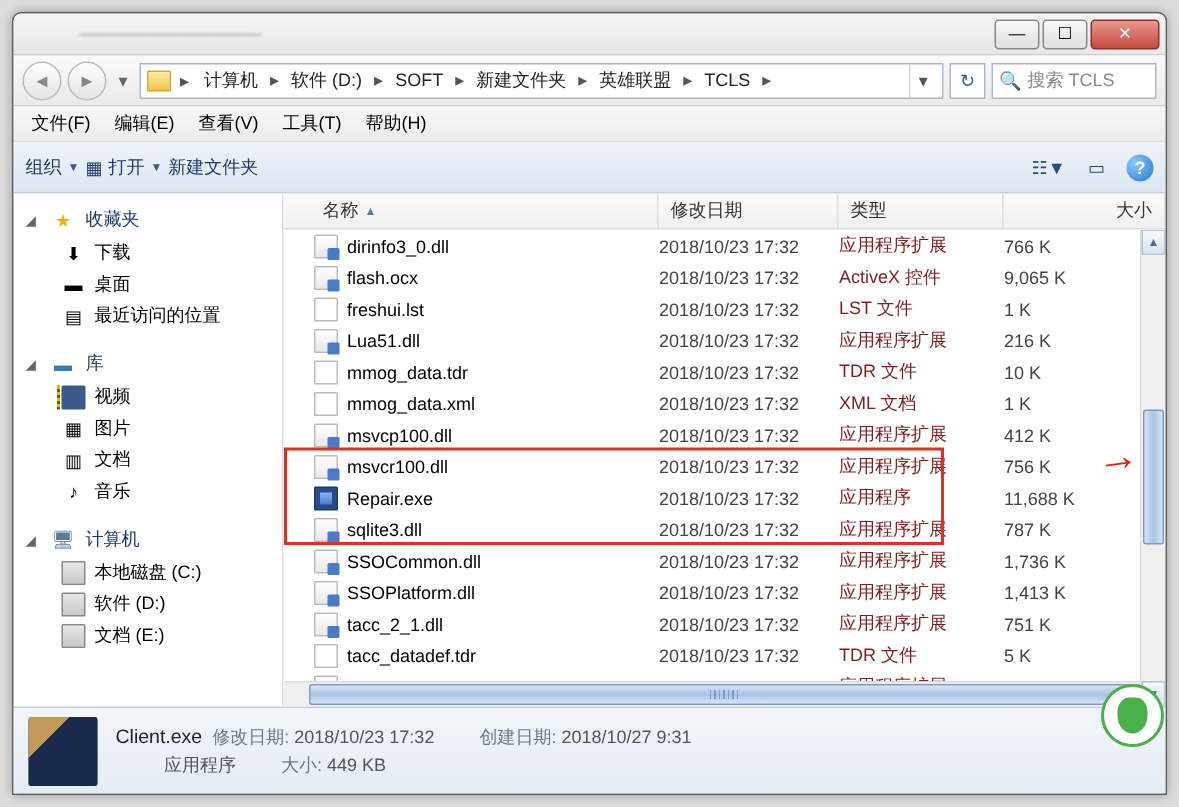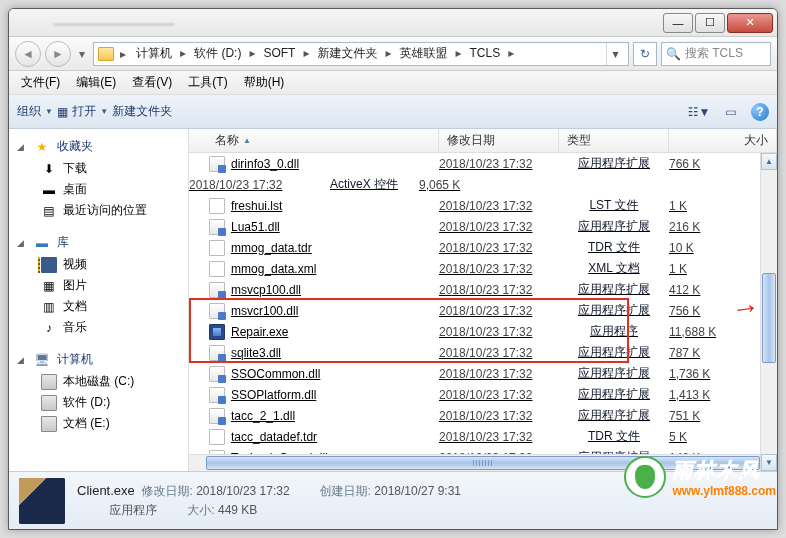--- a/index.html
+++ b/index.html
@@ -52,25 +52,25 @@
 
 .filepane { flex:1; display:flex; flex-direction:column; position:relative; }
 .cols { height:24px; background:linear-gradient(#fcfcfc,#f0f0f0); border-bottom:1px solid #ddd; display:flex; align-items:center; }
 .col { padding:0 8px; border-right:1px solid #e0e0e0; height:100%; display:flex; align-items:center; cursor:pointer; color:#333; }
 .col.name { width:250px; padding-left:26px; }
 .col.date { width:120px; }
 .col.type { width:110px; }
 .col.size { flex:1; justify-content:flex-end; }
 .sort-arr { margin-left:4px; font-size:8px; color:#5a7aa8; }
 
-.filelist { flex:1; overflow-y:auto; position:relative;text-decoration:underline; }
+.filelist { flex:1; overflow-y:auto; position:relative; }
 .row { height:21px; display:flex; align-items:center; cursor:pointer; }
 .cell.name { width:250px; display:flex; align-items:center; gap:6px; padding-left:20px; }
 .cell.date { width:120px; color:#444; }
-.cell.type { width:110px; color:#0f172a;text-align:center; }
+.cell.type { width:110px; color:#7f1d1d; }
 .cell.size { flex:1; padding-right:20px; color:#444; }
 .fico { width:16px; height:16px; display:inline-flex; align-items:center; justify-content:center; font-size:10px; }
 .fico.dll { background:linear-gradient(#fff,#e8e8e8); border:1px solid #bbb; border-radius:1px; position:relative; }
 .fico.dll::after { content:''; position:absolute; right:-2px; bottom:-2px; width:8px; height:8px; background:#4a7aca; border-radius:1px; }
 .fico.file { background:#fff; border:1px solid #bbb; border-radius:1px; }
 .fico.exe { background:#2a4a8a; border:1px solid #1a3a6a; border-radius:1px; position:relative; }
 .fico.exe::after { content:''; position:absolute; inset:3px; background:linear-gradient(#8ab4f8,#4a7aca); }
 .fico.xml { background:#fff; border:1px solid #bbb; border-radius:1px; color:#b06000; font-size:7px; }
 
 .highlight-box { position:absolute; border:2px solid #e03020; pointer-events:none; }
@@ -246,20 +246,24 @@
       <div class="row">
             <div class="cell name">
               <span class="fico dll"></span>
               <span>dirinfo3_0.dll</span>
             </div>
             <div class="cell date">2018/10/23 17:32</div>
             <div class="cell type">应用程序扩展</div>
             <div class="cell size">766 K</div>
           </div>
           <div class="row">
+            <div class="cell name">
+              <span class="fico dll"></span>
+              <span>flash.ocx</span>
+            </div>
             <div class="cell date">2018/10/23 17:32</div>
             <div class="cell type">ActiveX 控件</div>
             <div class="cell size">9,065 K</div>
           </div>
           <div class="row">
             <div class="cell name">
               <span class="fico file"></span>
               <span>freshui.lst</span>
             </div>
             <div class="cell date">2018/10/23 17:32</div>
@@ -399,17 +403,13 @@
       <div></div>
     </div>
   </div>
 
 </div>
 
 <div class="watermark">
   <div class="logo">
       <div class="leaf"></div>
     </div>
-  <div class="txt">
-    <div class="cn">雨林木风</div>
-    <div class="url">www.ylmf888.com</div>
-  </div>
 </div>
 
 </body></html>

